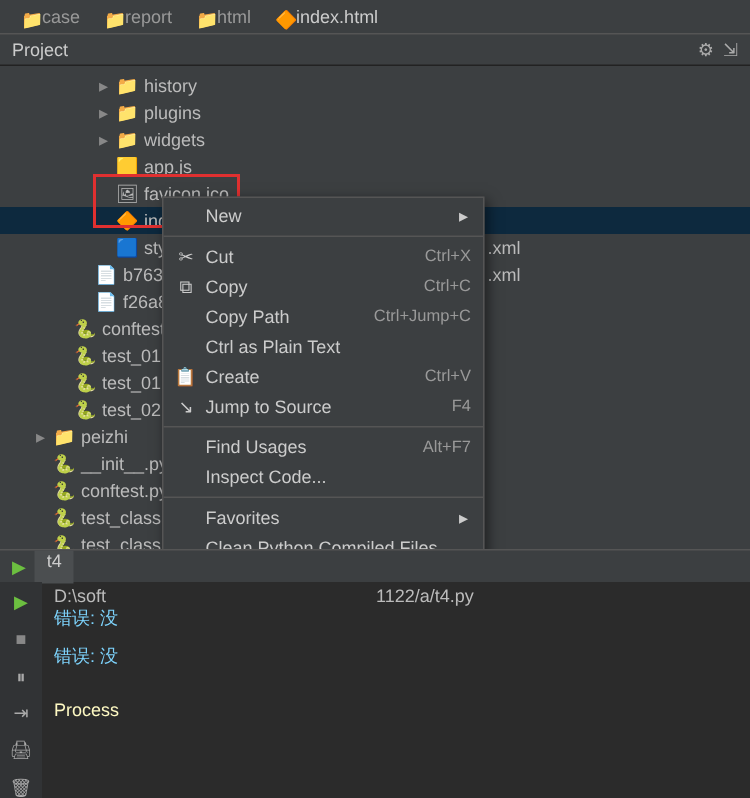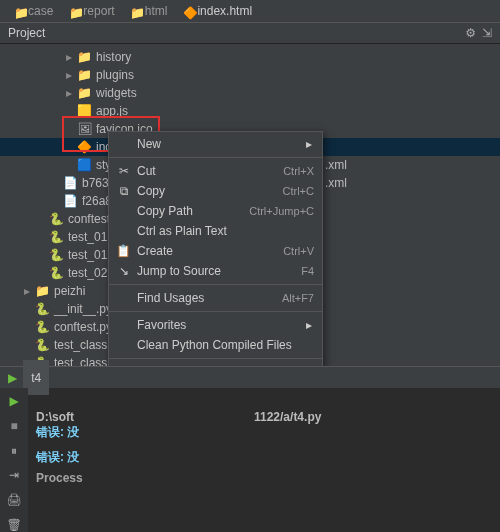--- a/index.html
+++ b/index.html
@@ -26,28 +26,28 @@
 .menu-item .mi-label { flex: 1; }
 .menu-item .mi-shortcut { color: #999; font-size: 11px; }
 .menu-item .mi-arrow { width: 8px; color: #ccc; }
 .menu-sep { height: 1px; background: #555; margin: 3px 0; }
 .submenu { position: absolute; background: #3c3f41; border: 1px solid #555; box-shadow: 2px 2px 8px rgba(0,0,0,0.5); padding: 2px 0; min-width: 110px; }
 .sub-item { display: flex; align-items: center; height: 20px; padding: 0 8px; gap: 6px; color: #ccc; cursor: pointer; }
 .sub-item.selected { background: #2f65ca; color: #fff; }
 .sub-item .si-icon { width: 14px; height: 14px; display: inline-flex; align-items: center; justify-content: center; }
 .run-panel { position: absolute; left: 0; right: 0; bottom: 0; height: 166px; background: #2b2b2b; }
 .run-header { display: flex; align-items: center; height: 22px; background: #3c3f41; padding: 0 8px; gap: 6px; border-top: 1px solid #555; }
-.run-tab { display: flex; align-items: center; gap: 4px; background: #4b4e50; padding: 0 8px; height: 35px; color: #ccc; }
+.run-tab { display: flex; gap: 4px; background: #4b4e50; padding: 0 8px; height: 22px; color: #ccc; }
 .run-body { display: flex; height: 144px; }
 .run-gutter { width: 28px; background: #313335; display: flex; flex-direction: column; align-items: center; padding-top: 6px; gap: 10px; }
 .gutter-btn { width: 16px; height: 16px; color: #aaa; cursor: pointer; display: flex; align-items: center; justify-content: center; }
-.console { flex: 1; padding: 22px 8px; font-family: Consolas, monospace; font-size: 12px; color: #ccc; overflow: hidden; font-weight: bold; }
+.console { flex: 1; padding: 2px 8px; font-family: Consolas, monospace; font-size: 12px; color: #ccc; overflow: hidden; }
 .console .path { color: #bbb; }
 .console .err { color: #7dd3fc; }
-.console .process { color: #a3a3a3; margin-top: 5px; }
+.console .process { color: #fef9c3; margin-top: 20px; }
 </style>
 </head>
 <body>
 
 <div class="tabs">
   <div class="tab">
       <span class="tab-icon">📁</span>
       <span>case</span>
     </div>
   <div class="tab">
@@ -212,20 +212,24 @@
   <div class="menu-item">
       <span class="mi-icon">↘</span>
       <span class="mi-label">Jump to Source</span>
       <span class="mi-shortcut">F4</span>
     </div>
   <div class="menu-sep"></div>
   <div class="menu-item">
       <span class="mi-icon"></span>
       <span class="mi-label">Find Usages</span>
       <span class="mi-shortcut">Alt+F7</span>
+    </div>
+  <div class="menu-item">
+      <span class="mi-icon"></span>
+      <span class="mi-label">Inspect Code...</span>
     </div>
   <div class="menu-sep"></div>
   <div class="menu-item">
       <span class="mi-icon"></span>
       <span class="mi-label">Favorites</span>
       <span class="mi-arrow">▸</span>
     </div>
   <div class="menu-item">
       <span class="mi-icon"></span>
       <span class="mi-label">Clean Python Compiled Files</span>

